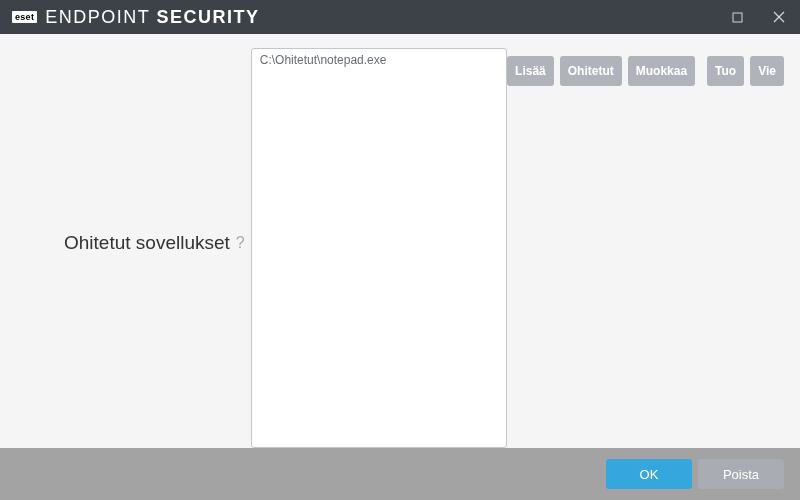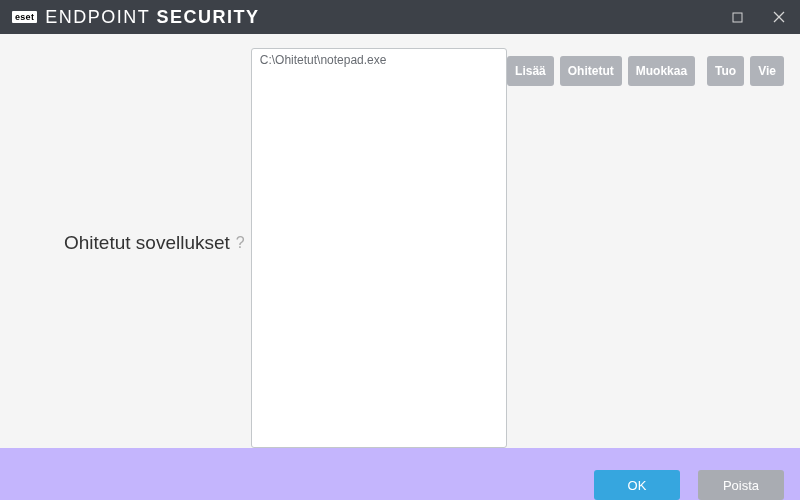--- a/index.html
+++ b/index.html
@@ -13,21 +13,21 @@
     .win-btn { width: 42px; height: 34px; display: flex; align-items: center; justify-content: center; color: #d4d4d4; cursor: pointer; }
     .content { padding: 14px 16px 0 16px; height: calc(500px - 34px - 52px); display: flex; flex-direction: row; margin-left: 48px; }
     .header-row { display: flex; align-items: center; margin-bottom: 10px; }
     .page-title { font-size: 19px; color: #333; font-weight: 400; }
     .help-btn { margin-left: auto; color: #aaa; font-size: 16px; cursor: pointer; padding: 2px 6px; }
     .list-box { flex: 1; background: white; border: 1px solid #c3c7ca; border-radius: 3px; overflow: auto; }
     .list-item { font-size: 12px; color: #686c72; padding: 4px 8px; cursor: default; }
     .toolbar { display: flex; margin-top: 8px; gap: 6px; }
     .small-btn { background: #b0b3b9; color: white; border: none; border-radius: 3px; padding: 0 8px; height: 30px; font-size: 12px; font-weight: 600; cursor: pointer; }
     .toolbar .spacer { flex: 1; }
-    .footer { height: 52px; display: flex; align-items: flex-end; justify-content: flex-end; gap: 18px; padding: 0 16px; background: #c4b5fd; }
+    .footer { height: 52px; display: flex; align-items: center; justify-content: flex-end; gap: 6px; padding: 0 16px; background: #a3a3a3; }
     .btn { min-width: 86px; height: 30px; border-radius: 3px; font-size: 13px; font-weight: 500; cursor: pointer; border: none; }
     .btn-primary { background: #36a6df; color: white; }
     .btn-secondary { background: #a9acb2; color: white; }
     svg { display: block; }
   </style>
 </head>
 <body>
 
 <div class="titlebar">
   <div class="logo-box">

